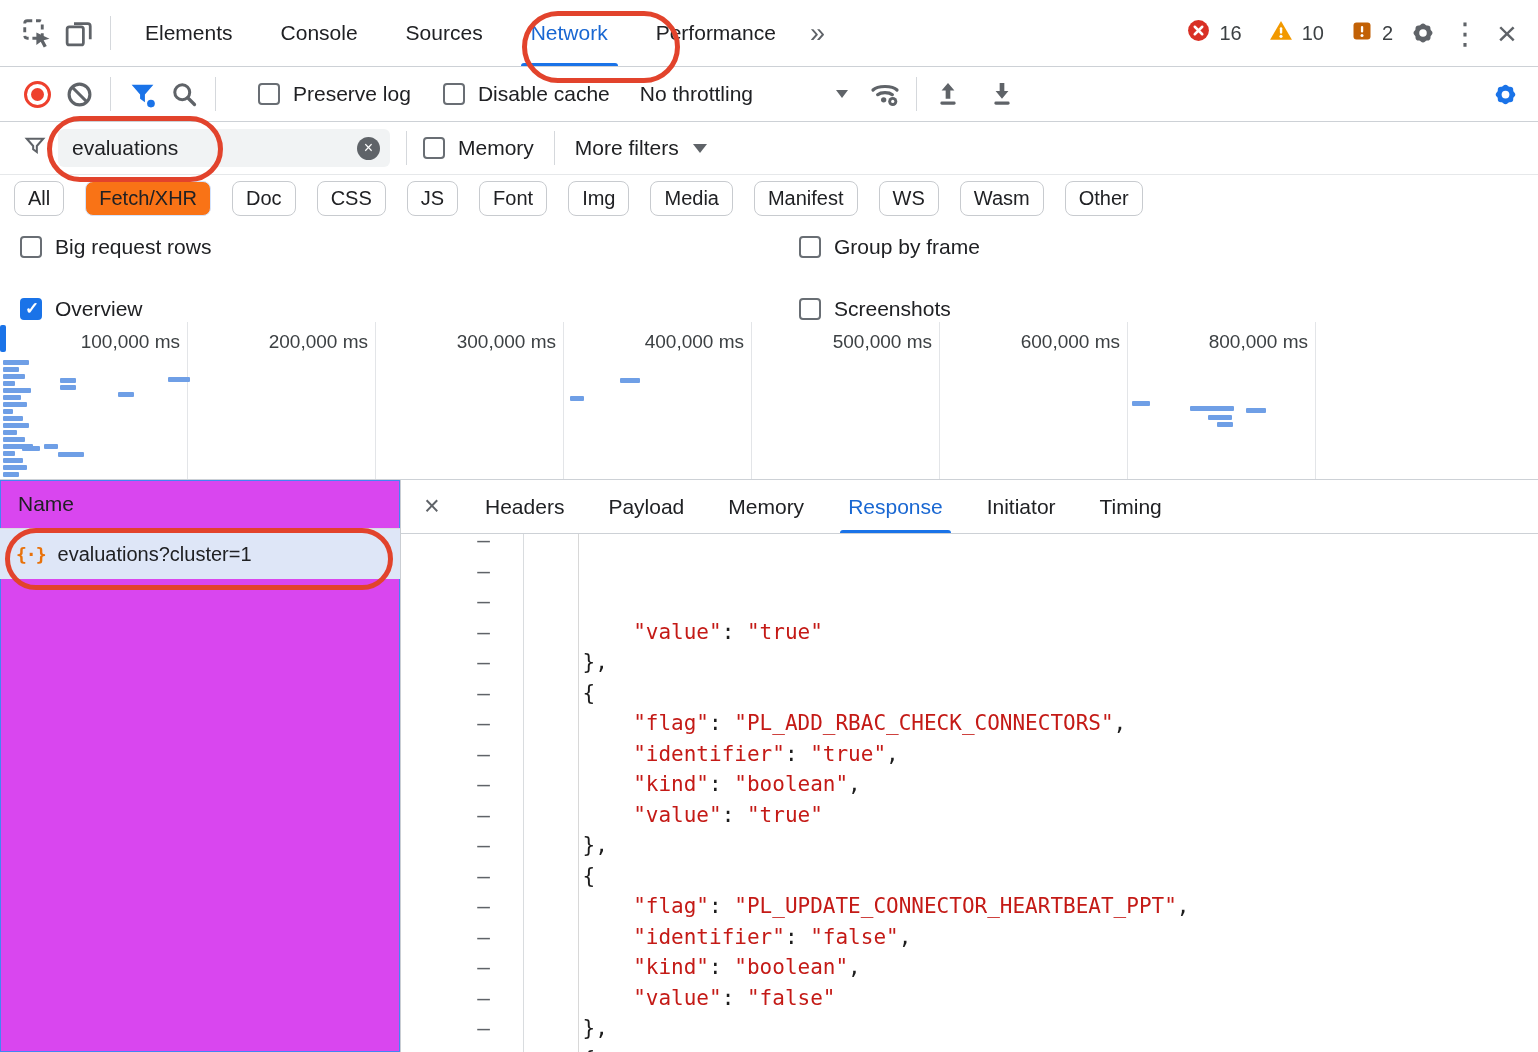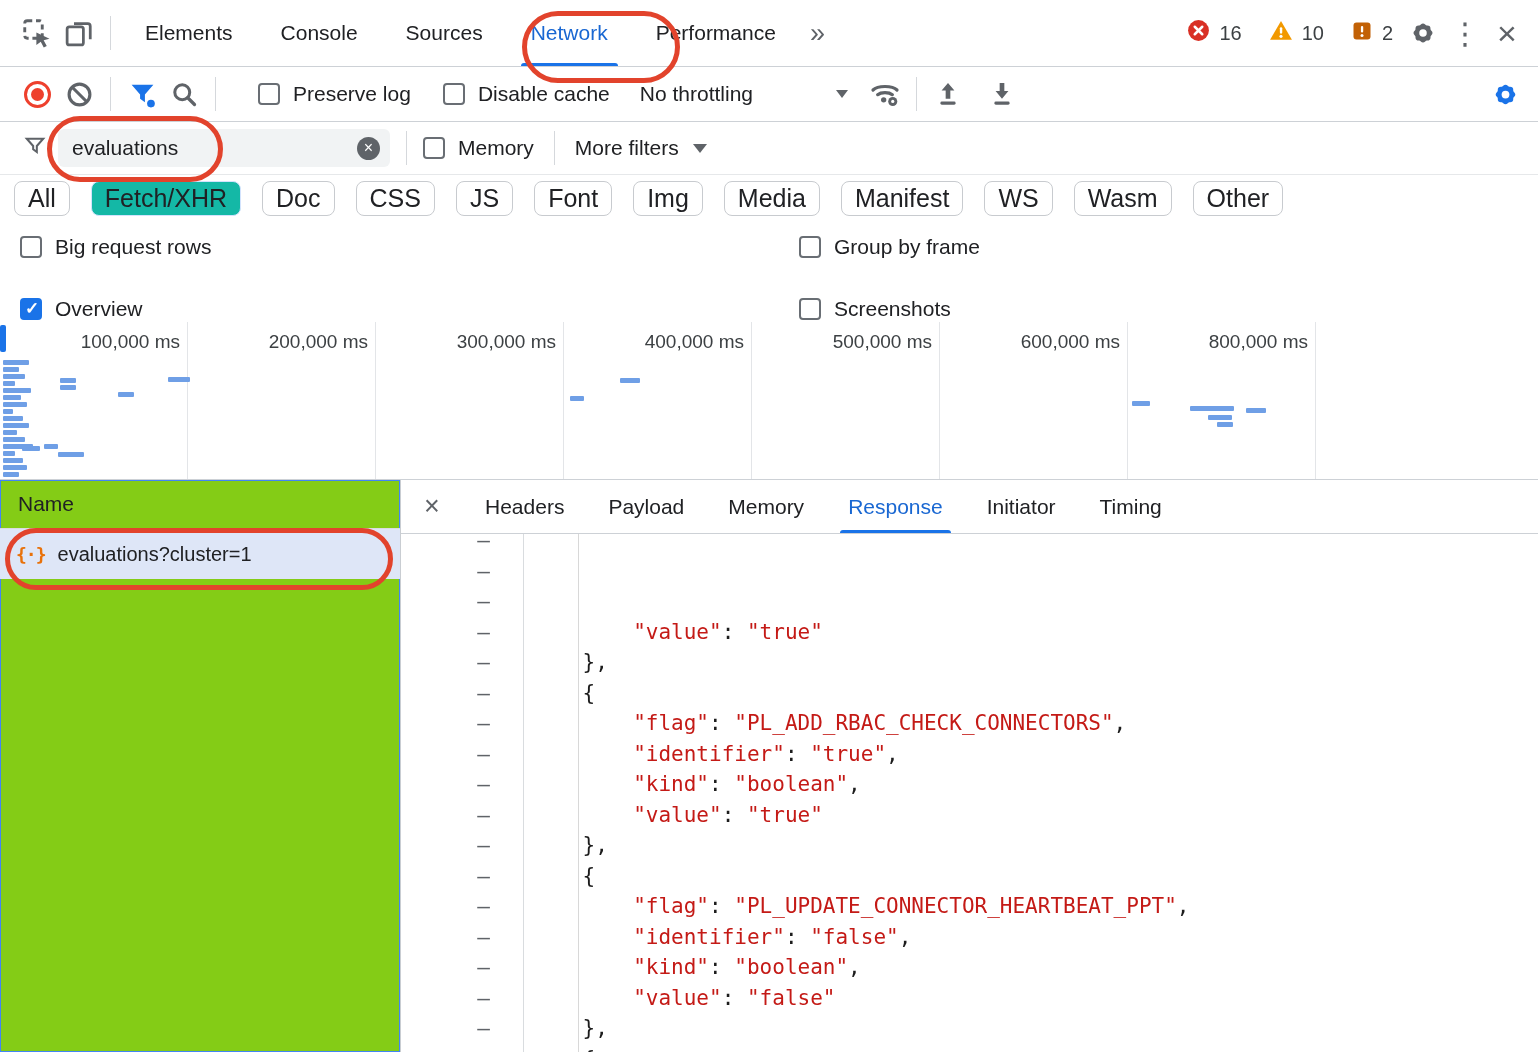--- a/index.html
+++ b/index.html
@@ -40,39 +40,39 @@
   .filter-row { height:53px; border-bottom:1px solid #e6e8ea; padding:0 0 0 24px; }
   .filter-input { width:332px; height:38px; background:#f1f3f4; border-radius:6px; display:flex; align-items:center;
                   padding:0 10px 0 14px; margin-left:12px; }
   .clear-btn { margin-left:auto; width:23px; height:23px; border-radius:50%; background:#5f6368; color:#fff;
                display:flex; align-items:center; justify-content:center; font-size:16px; line-height:1; }
   .more-filters { display:flex; align-items:center; gap:14px; }
 
   
   .chips-row { height:47px; display:flex; align-items:center; gap:21px; padding-left:14px; }
   .chip { height:35px; display:flex; align-items:center; padding:0 13px; border:1px solid #c8cbcf; border-radius:8px;
-          font-size:25px; white-space:nowrap; background:#fff; }
-  .chip.active { background:#14b8a6; border-color:#d3e3fd; }
+          font-size:20px; white-space:nowrap; background:#fff; }
+  .chip.active { background:#f97316; border-color:#d3e3fd; }
 
   
   .options { height:100px; display:grid; grid-template-columns:767px 1fr; grid-auto-rows:50px; align-items:center;gap:12px; }
   .options .cb-group { margin-left:20px; }
   .options .cb-group.col2 { margin-left:20px; }
 
   
   .overview { height:158px; position:relative; border-bottom:1px solid #cdd1d6; overflow:hidden; background:#fff; }
   .ov-cols { display:flex; height:100%; }
   .ov-col { width:188px; flex:none; border-right:1px solid #e3e5e8; font-size:19px; color:#3c4043;
             text-align:right; padding:9px 7px 0 0; }
   .ov-bar { position:absolute; height:5px; background:#6f9fe6; border-radius:1px; }
   .ov-handle { position:absolute; left:0; top:3px; width:6px; height:27px; background:#1a73e8; border-radius:2px; }
 
   
   .split { display:flex; height:572px; }
-  .left-panel { width:401px; flex:none; border-right:1px solid #c9cdd2; box-shadow: inset 0 0 0 1px #4285f4; background:#84cc16; }
+  .left-panel { width:401px; flex:none; border-right:1px solid #c9cdd2; box-shadow: inset 0 0 0 1px #4285f4; background:#d946ef; }
   .name-header { height:49px; display:flex; align-items:center; padding-left:18px; border-bottom:1px solid #dadce0; }
   .req-row { height:50px; display:flex; align-items:center; gap:12px; padding-left:16px; font-size:20px; }
   .req-row.selected { background:#dee6f7; }
   .json-icon { color:#e8710a; font-family:"DejaVu Sans Mono", monospace; font-size:18px; font-weight:bold; letter-spacing:-1px; }
 
   .right-panel { flex:1; display:flex; flex-direction:column; min-width:0; }
   .detail-tabs { height:54px; display:flex; align-items:center; border-bottom:1px solid #cdd1d6; flex:none; }
   .close-x { width:62px; text-align:center; font-size:27px; color:#5f6368; }
   .dtab { padding:0 22px; height:100%; display:flex; align-items:center; position:relative; white-space:nowrap; }
   .dtab.active { color:#1967d2; }

